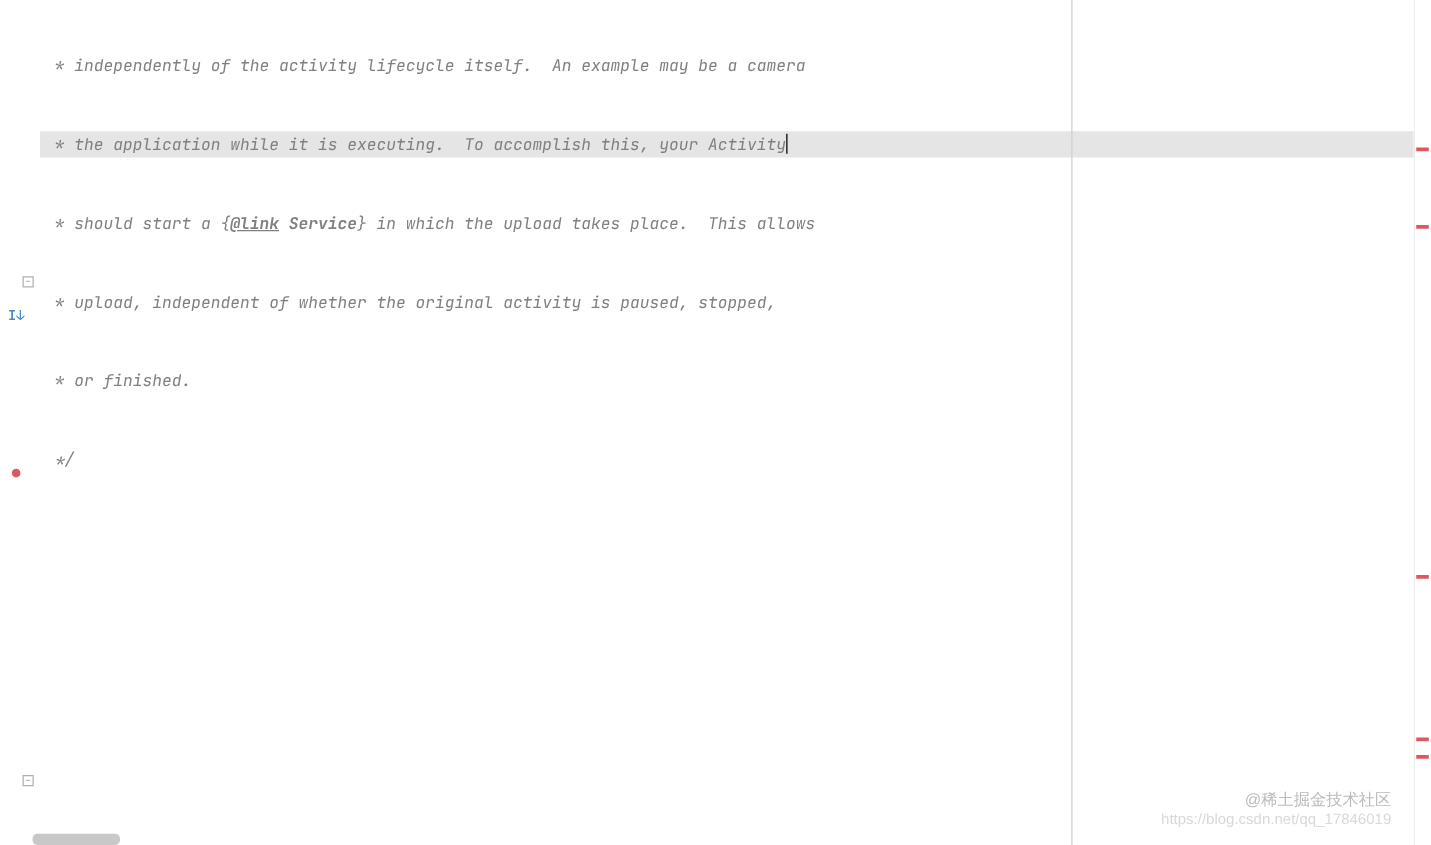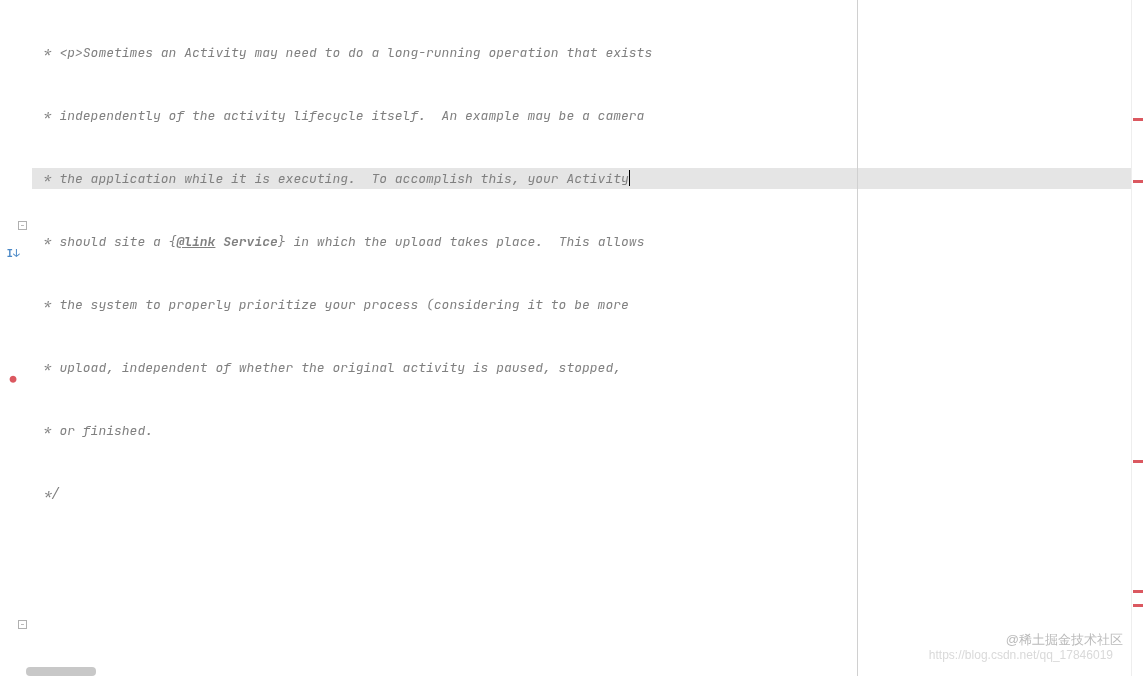--- a/index.html
+++ b/index.html
@@ -82,21 +82,21 @@
     color: #a0a0a0;
     width: 9px;
     height: 9px;
     border: 1px solid #b0b0b0;
     line-height: 7px;
     text-align: center;
     background: #fff;
   }
   .watermark-cn {
     position: absolute;
-    right: 8px;
+    right: 18px;
     bottom: 26px;
     color: rgba(130,130,130,0.55);
     font-family: sans-serif;
     font-size: 13px;
     font-style: normal;
   }
   .watermark-url {
     position: absolute;
     right: 18px;
     bottom: 10px;
@@ -122,25 +122,23 @@
 <div class="editor-wrap">
 
   <div class="gutter">
     <span class="fold-mark" style="top:221px;">-</span>
     <span class="gutter-mark" style="top:243px;color:#4a88c7;font-weight:bold;">I↓</span>
     <span class="gutter-mark" style="top:369px;color:#db5860;">●</span>
     <span class="fold-mark" style="top:620px;">-</span>
   </div>
 
   <div class="code-area">
-    <div class="line"><span class="comment"> * &lt;p&gt;Sometimes an Activity may need to do a long-running operation that exists</span></div>
     <div class="line"><span class="comment"> * independently of the activity lifecycle itself.  An example may be a camera</span></div>
     <div class="line highlighted"><span class="comment"> * the application while it is executing.  To accomplish this, your Activity</span><span class="caret"></span></div>
-    <div class="line"><span class="comment"> * should site a {</span><span class="javadoc-tag">@link</span><span class="comment" style="font-weight:bold;"> Service</span><span class="comment">} in which the upload takes place.  This allows</span></div>
-    <div class="line"><span class="comment"> * the system to properly prioritize your process (considering it to be more</span></div>
+    <div class="line"><span class="comment"> * should start a {</span><span class="javadoc-tag">@link</span><span class="comment" style="font-weight:bold;"> Service</span><span class="comment">} in which the upload takes place.  This allows</span></div>
     <div class="line"><span class="comment"> * upload, independent of whether the original activity is paused, stopped,</span></div>
     <div class="line"><span class="comment"> * or finished.</span></div>
     <div class="line"><span class="comment"> */</span></div>
 
     
     
     
     
     
     

